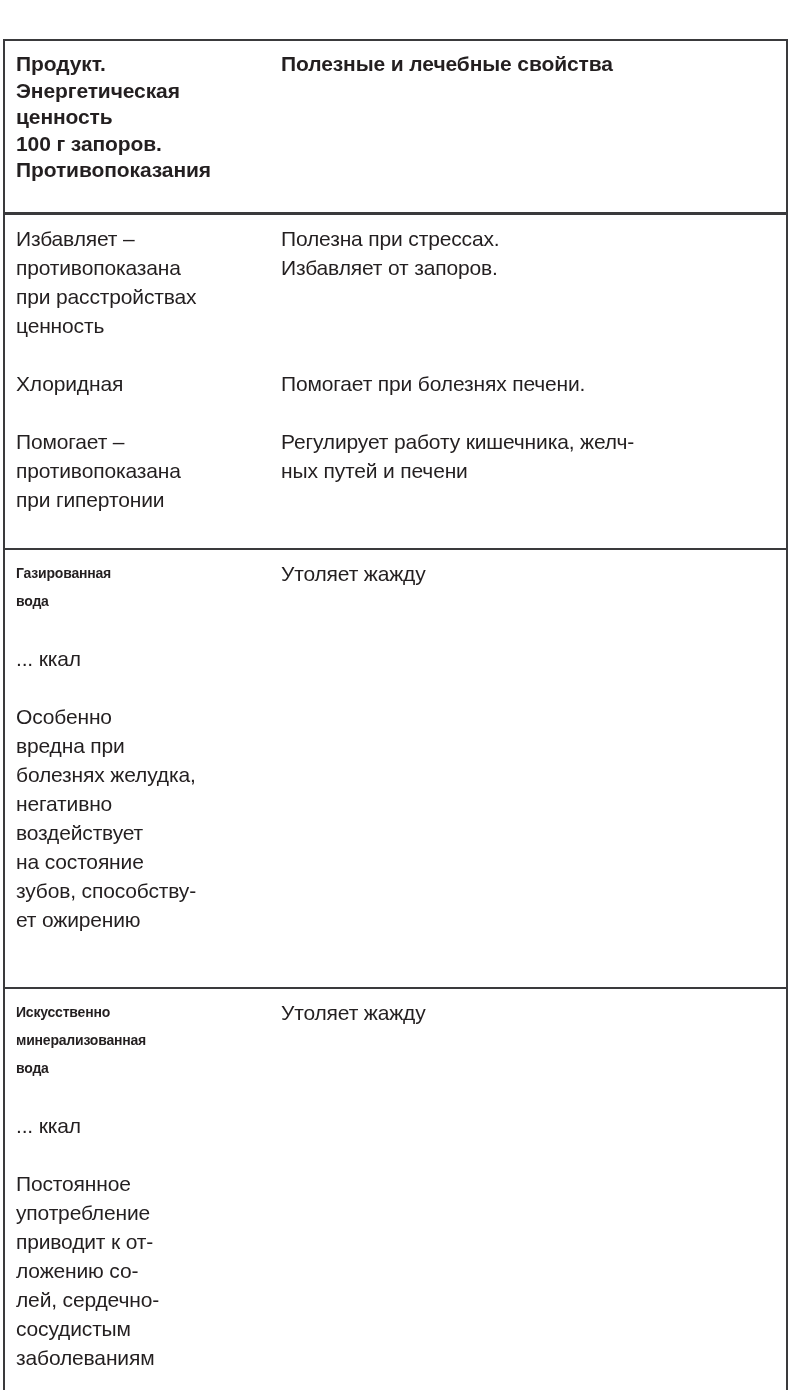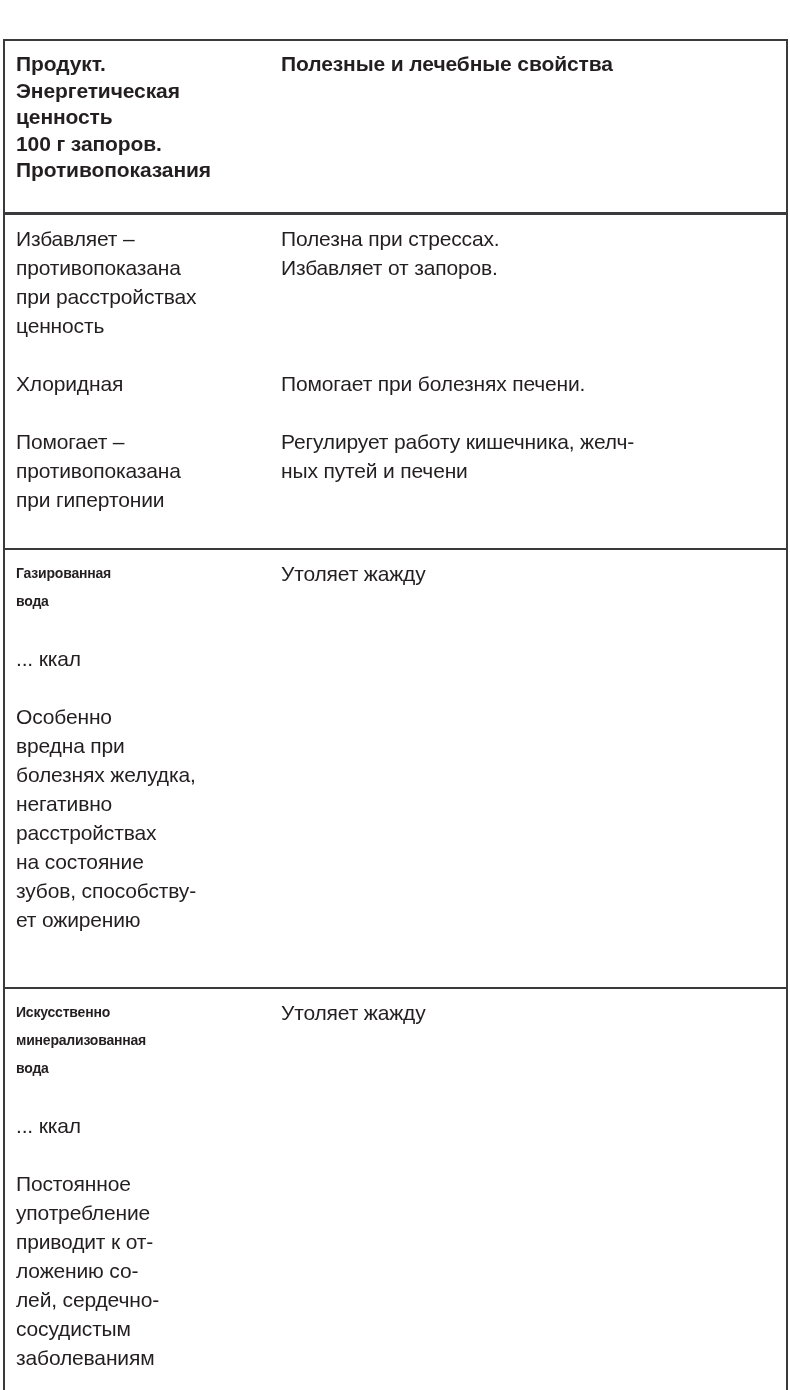--- a/index.html
+++ b/index.html
@@ -165,21 +165,21 @@
           <div class="body-inner">
             <span class="ln sub-head">Газированная</span>
             <span class="ln sub-head">вода</span>
             <span class="ln blank">&nbsp;</span>
             <span class="ln">... ккал</span>
             <span class="ln blank">&nbsp;</span>
             <span class="ln">Особенно</span>
             <span class="ln">вредна при</span>
             <span class="ln">болезнях желудка,</span>
             <span class="ln">негативно</span>
-            <span class="ln">расстройствах</span>
+            <span class="ln">воздействует</span>
             <span class="ln">на состояние</span>
             <span class="ln">зубов, способству-</span>
             <span class="ln">ет ожирению</span>
           </div>
         </td>
         <td>
           <div class="body-inner right">
             <span class="ln">Утоляет жажду</span>
           </div>
         </td>

